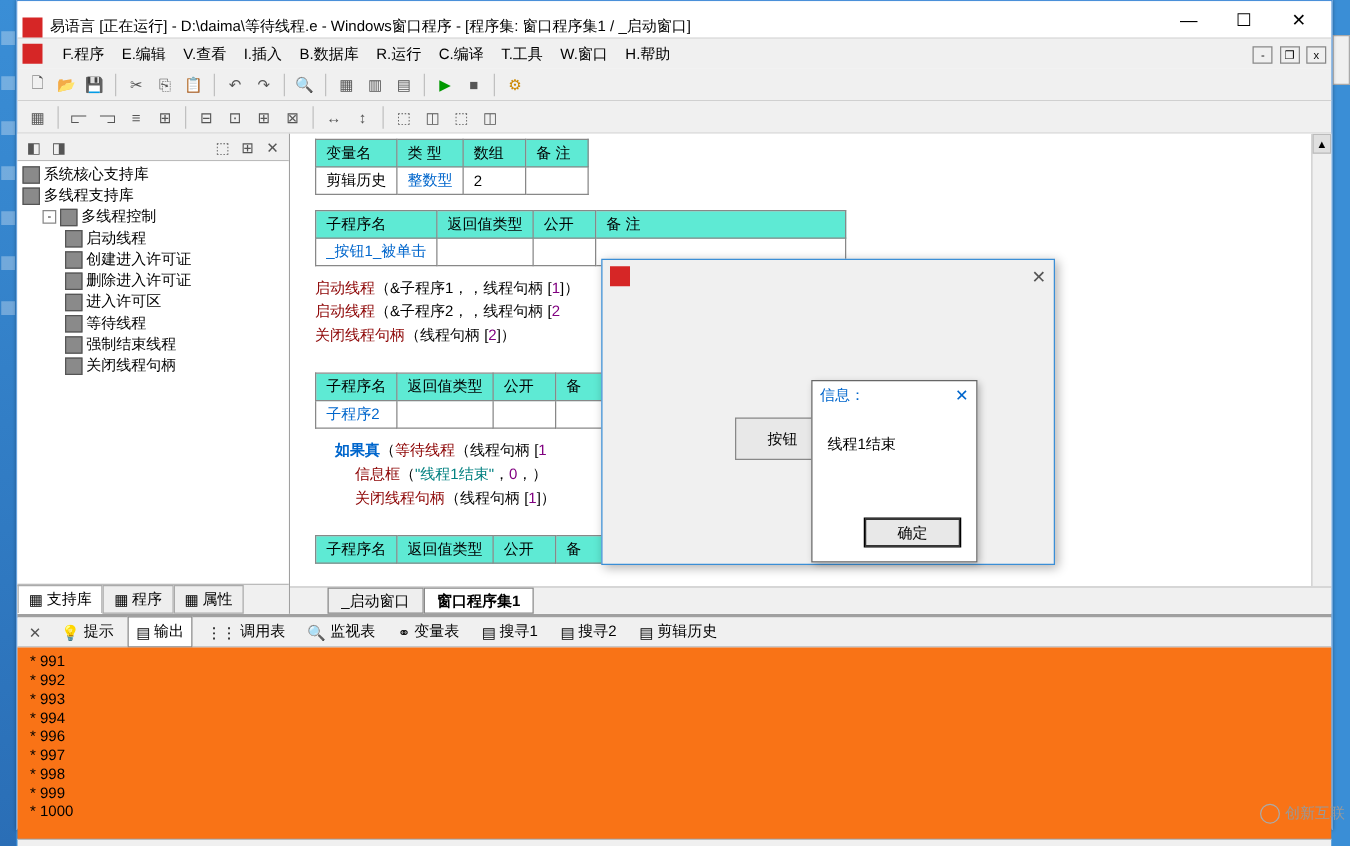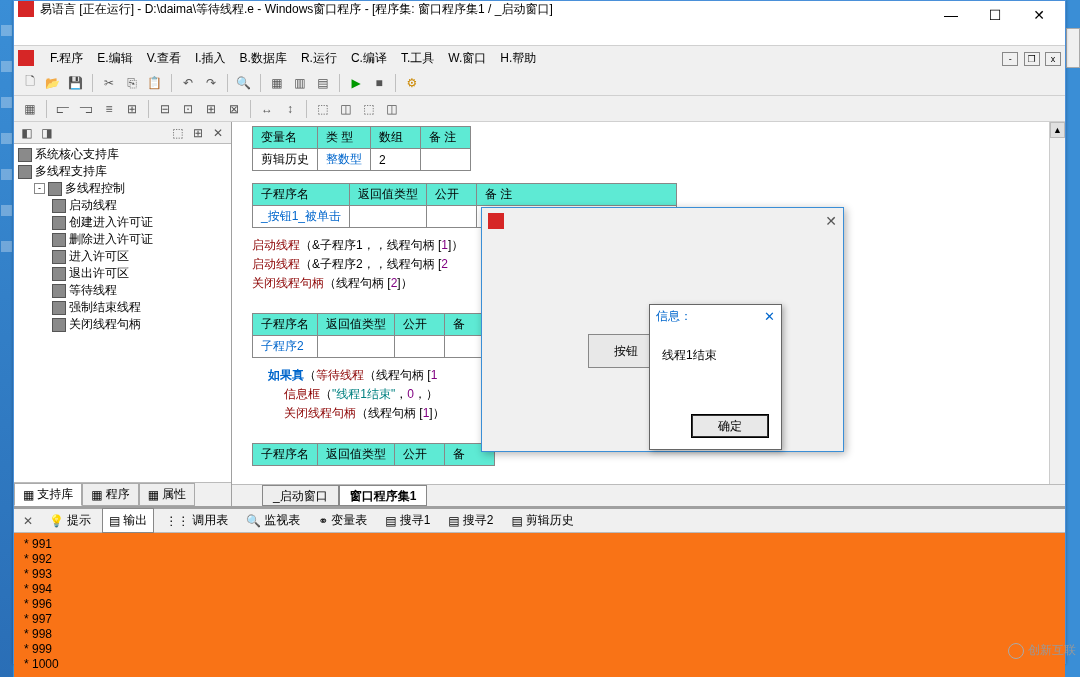--- a/index.html
+++ b/index.html
@@ -1,18 +1,18 @@
 <!DOCTYPE html>
 <html><head>
 <meta charset="utf-8">
 <style>
 *{box-sizing:border-box;margin:0;padding:0;font-family:"Microsoft YaHei",SimSun,Arial,sans-serif;font-size:12px;user-select:none}
 body{width:1080px;height:677px;background:#3a8ed6;overflow:hidden;position:relative}
 .mainwin{position:absolute;left:13px;top:0;width:1053px;height:664px;background:#fff;border:1px solid #4a90d9;box-shadow:0 0 3px rgba(0,0,0,.3)}
-.titlebar{height:45px;background:#fff;display:flex;align-items:flex-start;padding:0 4px;border-bottom:1px solid #d0d0d0}
+.titlebar{height:30px;background:#fff;display:flex;align-items:flex-end;padding:0 4px;border-bottom:1px solid #d0d0d0}
 .titlebar .appicon{width:16px;height:16px;background:#d62626;display:inline-block;margin-right:6px}
 .titlebar .ttxt{flex:1;color:#000}
 .titlebtns{display:flex;gap:0}
 .titlebtns span{width:44px;height:28px;display:flex;align-items:center;justify-content:center;font-size:14px}
 .menubar{height:24px;display:flex;align-items:center;padding:0 4px;background:#f0f0f0;gap:2px}
 .menubar .appicon2{width:16px;height:16px;background:#d62626;display:inline-block;margin-right:8px}
 .menubar .mitem{padding:2px 6px}
 .menubar .spacer{flex:1}
 .winbtns2 span{display:inline-block;width:16px;height:14px;border:1px solid #888;margin-left:2px;font-size:9px;text-align:center;line-height:12px}
 .toolbar1,.toolbar2{height:26px;background:#f0f0f0;border-bottom:1px solid #d0d0d0;display:flex;align-items:center;padding:0 6px;gap:3px}
@@ -195,24 +195,20 @@
     <div class="tnode tchild2">
             <span class="tico"></span>
             <span>删除进入许可证</span>
           </div>
     <div class="tnode tchild2">
             <span class="tico"></span>
             <span>进入许可区</span>
           </div>
     <div class="tnode tchild2">
             <span class="tico"></span>
-            <span>退出许可区</span>
-          </div>
-    <div class="tnode tchild2">
-            <span class="tico"></span>
             <span>等待线程</span>
           </div>
     <div class="tnode tchild2">
             <span class="tico"></span>
             <span>强制结束线程</span>
           </div>
     <div class="tnode tchild2">
             <span class="tico"></span>
             <span>关闭线程句柄</span>
           </div>

